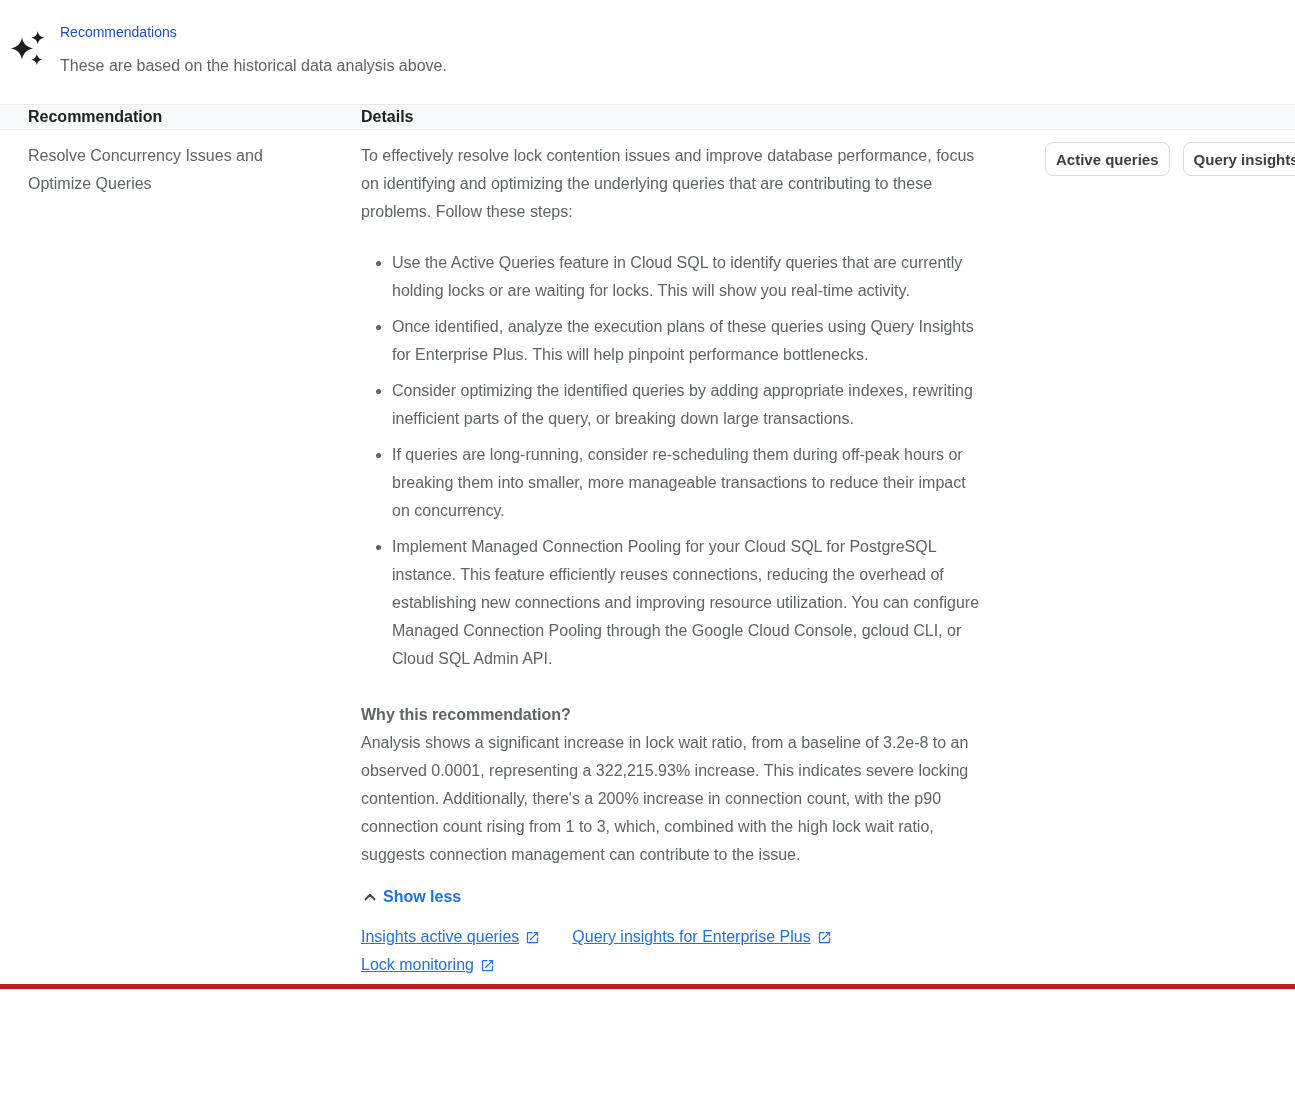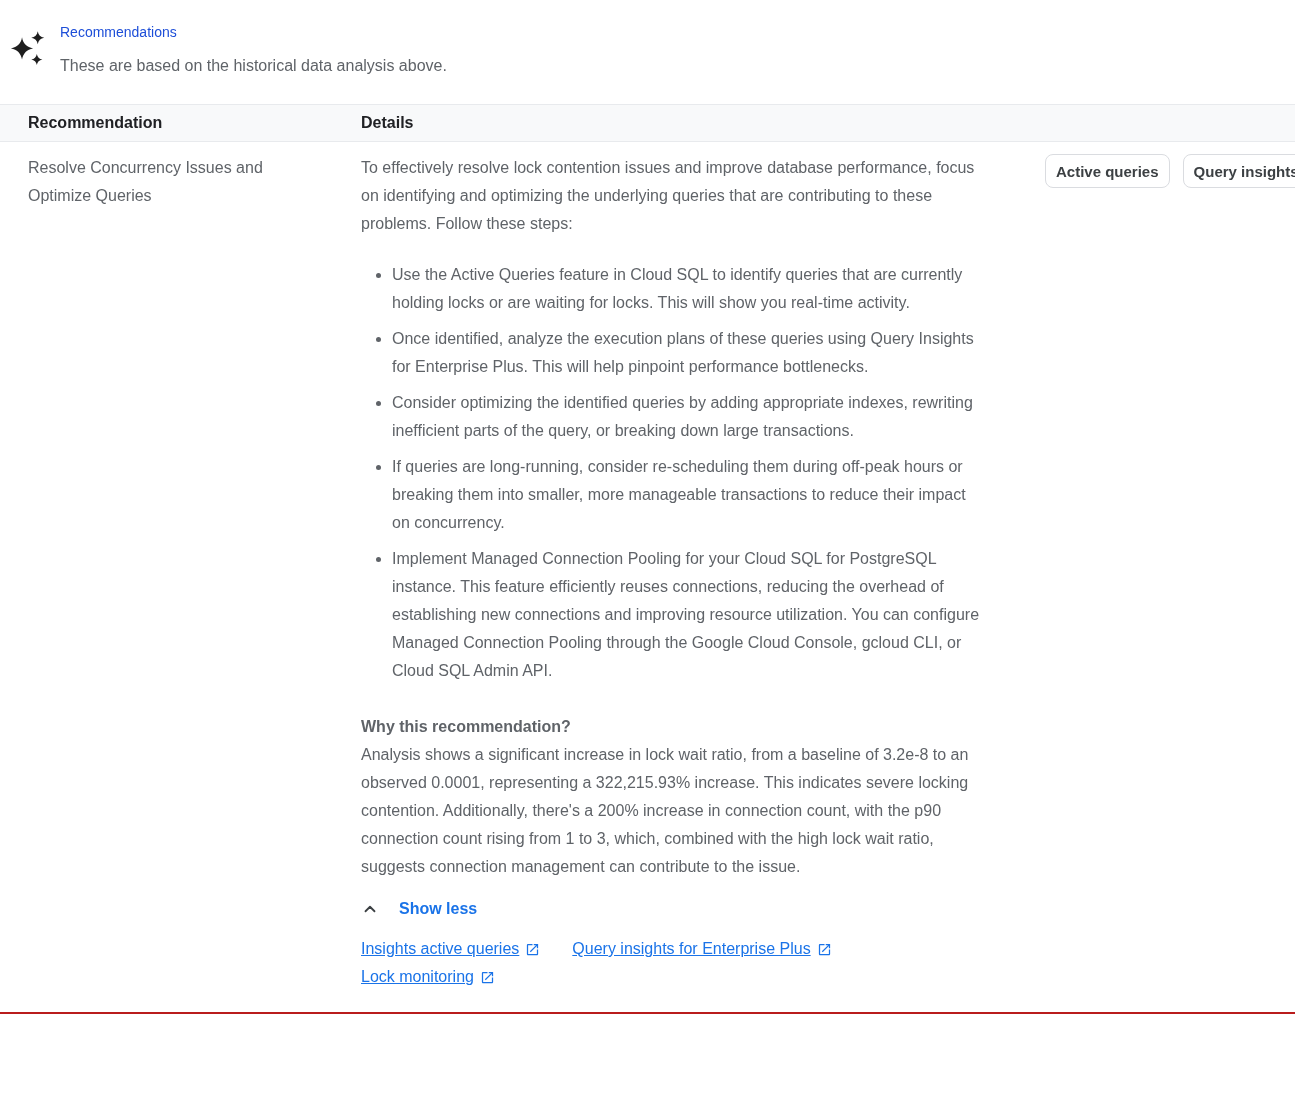--- a/index.html
+++ b/index.html
@@ -42,30 +42,30 @@
   .grid-cols {
     display: grid;
     grid-template-columns: 333px 630px 1fr;
     padding-left: 28px;
   }
   .thead {
     margin-top: 27px;
     background: #f8f9fa;
     border-top: 1px solid #e8eaed;
     border-bottom: 1px solid #e8eaed;
-    height: 38px;
+    height: 26px;
     align-items: center;
     font-size: 16px;
     font-weight: 600;
     color: #202124;
   }
   .trow {
     padding-top: 12px;
-    padding-bottom: 25px;
-    border-bottom: 2px solid #b91c1c;
+    padding-bottom: 9px;
+    border-bottom: 5px solid #b91c1c;
   }
   .rec-title {
     font-size: 16px;
     line-height: 28px;
     color: #5f6368;
     max-width: 295px;
   }
 
   
   .details {
@@ -82,21 +82,21 @@
   }
   .details li { margin: 8px; }
   .why-heading {
     margin-top: 28px !important;
     font-weight: 700;
   }
   .show-less {
     margin-top: 17px;
     display: inline-flex;
     align-items: center;
-    gap: 20px;
+    gap: 4px;
     background: none;
     border: none;
     padding: 0;
     cursor: pointer;
     color: #1a73e8;
     font-family: inherit;
     font-size: 16px;
     font-weight: 600;
     line-height: 22px;
   }

